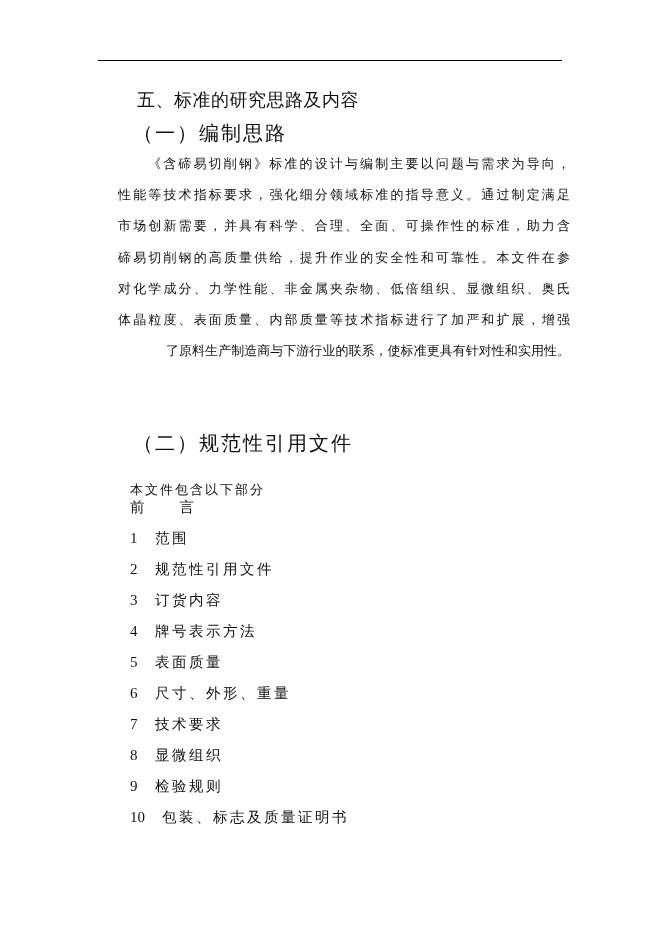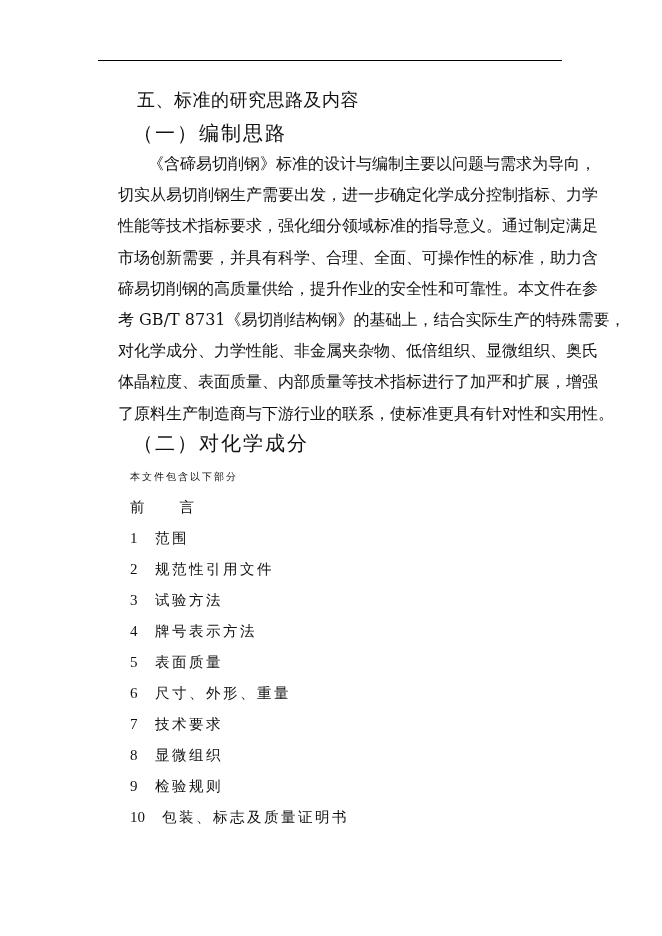--- a/index.html
+++ b/index.html
@@ -4,75 +4,73 @@
 <style>
   html, body { margin: 0; padding: 0; background: #ffffff; }
   body { width: 662px; height: 936px; position: relative; overflow: hidden;
          font-family: "DejaVu Serif", "Liberation Serif", serif; color: #111; }
   .rule { position: absolute; left: 98px; top: 60px; width: 464px; height: 0;
           border-top: 1.5px solid #000; }
   .h1 { position: absolute; left: 137px; top: 88px; font-family: "DejaVu Sans", "Liberation Sans", sans-serif;
         font-size: 18px; font-weight: normal; letter-spacing: 0.5px; white-space: nowrap; }
   .h2 { position: absolute; font-size: 20px; letter-spacing: 2px; white-space: nowrap; }
   .para { position: absolute; left: 118px; top: 148px; width: 452px; }
-  .line { height: 31.2px; line-height: 31.2px; font-size: 16px; white-space: nowrap;
+  .line { height: 31.2px; line-height: 31.2px; font-size: 13px; white-space: nowrap;
           text-align: justify; text-align-last: justify; }
   .line.first { padding-left: 30px; }
-  .line.last { text-align-last: justify; }
-  .toc-intro { position: absolute; left: 130px; top: 470px; font-size: 10px; letter-spacing: 2px; white-space: nowrap; }
+  .line.last { text-align-last: justify; margin-left: 48px; }
+  .toc-intro { position: absolute; left: 130px; top: 481px; font-size: 13px; letter-spacing: 2px; white-space: nowrap; }
   .toc { position: absolute; left: 130px; top: 492px; }
   .toc-item { height: 31px; line-height: 31px; font-size: 14.5px; white-space: nowrap; display: flex; }
   .toc-num { font-family: "Liberation Serif", serif; font-size: 15px; width: 25px; }
   .toc-num.wide { width: 32px; }
   .toc-label { letter-spacing: 2.5px; text-align: right; }
   .preface { letter-spacing: 0; }
   .preface .gap { display: inline-block; width: 35px; }
 </style>
 </head>
 <body>
 
 <div class="rule"></div>
 
 <div class="h1">五、标准的研究思路及内容</div>
 
 <div class="h2" style="left:133px; top:120px;">（一）编制思路</div>
 
 <div class="para">
   <div class="line first">《含碲易切削钢》标准的设计与编制主要以问题与需求为导向，</div>
-  <div class="line">切实从易切削钢生产需要出发，进一步确定化学成分控制指标、力学</div>
   <div class="line">性能等技术指标要求，强化细分领域标准的指导意义。通过制定满足</div>
   <div class="line">市场创新需要，并具有科学、合理、全面、可操作性的标准，助力含</div>
   <div class="line">碲易切削钢的高质量供给，提升作业的安全性和可靠性。本文件在参</div>
-  <div class="line">考 GB/T 8731《易切削结构钢》的基础上，结合实际生产的特殊需要，</div>
   <div class="line">对化学成分、力学性能、非金属夹杂物、低倍组织、显微组织、奥氏</div>
   <div class="line">体晶粒度、表面质量、内部质量等技术指标进行了加严和扩展，增强</div>
   <div class="line last">了原料生产制造商与下游行业的联系，使标准更具有针对性和实用性。</div>
 </div>
 
-<div class="h2" style="left:133px; top:430px;">（二）对化学成分</div>
+<div class="h2" style="left:133px; top:430px;">（二）规范性引用文件</div>
 
 <div class="toc-intro">本文件包含以下部分</div>
 
 <div class="toc">
   <div class="toc-item preface">
     <span>前</span>
     <span class="gap"></span>
     <span>言</span>
   </div>
   <div class="toc-item">
     <span class="toc-num">1</span>
     <span class="toc-label">范围</span>
   </div>
   <div class="toc-item">
     <span class="toc-num">2</span>
     <span class="toc-label">规范性引用文件</span>
   </div>
   <div class="toc-item">
     <span class="toc-num">3</span>
-    <span class="toc-label">试验方法</span>
+    <span class="toc-label">订货内容</span>
   </div>
   <div class="toc-item">
     <span class="toc-num">4</span>
     <span class="toc-label">牌号表示方法</span>
   </div>
   <div class="toc-item">
     <span class="toc-num">5</span>
     <span class="toc-label">表面质量</span>
   </div>
   <div class="toc-item">

